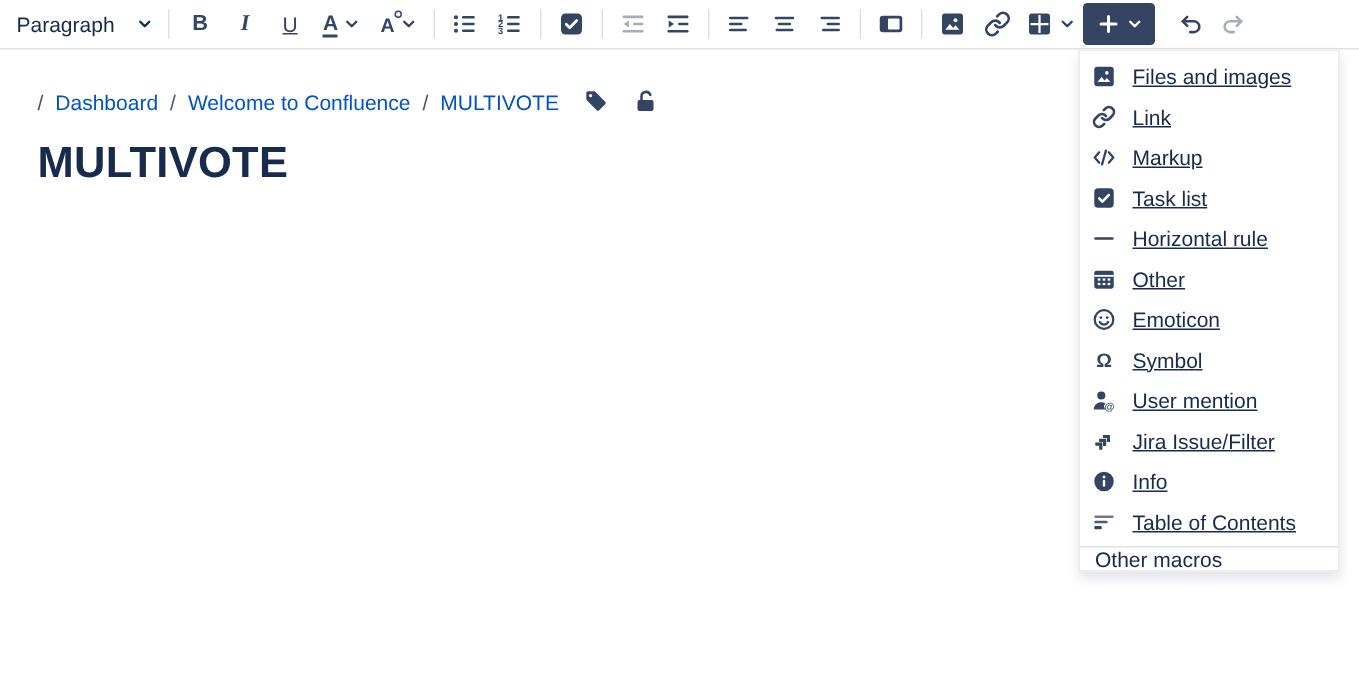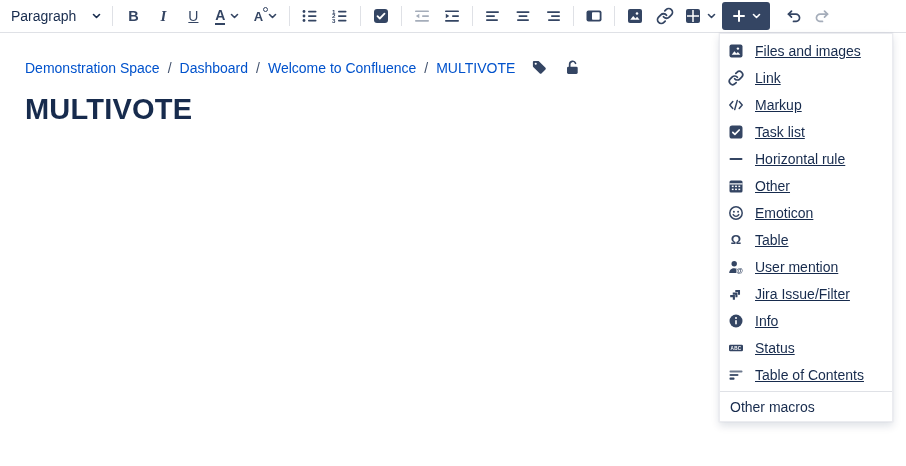--- a/index.html
+++ b/index.html
@@ -72,21 +72,21 @@
   }
   .menu-item {
     display:flex; align-items:center; height:27px;
     padding:0 8px; gap:11px; font-size:14px; color:#172B4D; cursor:pointer;text-decoration:underline;
   }
   .mi-icon {
     width:16px; height:16px; flex:none; color:#344563;
     display:flex; align-items:center; justify-content:center;
   }
   .menu-footer {
-    border-top:1px solid #DFE1E6; margin-top:3px; height:30px;
+    border-top:1px solid #DFE1E6; margin-top:3px; height:16px;
     display:flex; align-items:center; padding:0 10px;
     font-size:14px; color:#172B4D; cursor:pointer;
   }
 
   svg { display:block; }
   svg text { font-family:"Liberation Sans", sans-serif; }
 </style>
 </head>
 <body>
 
@@ -289,21 +289,20 @@
     <span>
       <svg width="18" height="18" viewBox="0 0 18 18" fill="none" stroke="currentColor" stroke-width="1.7" stroke-linecap="round" stroke-linejoin="round">
           <path d="M13.5 7.2H6.3a3.6 3.6 0 0 0-.5 7.2h2.7"></path>
           <path d="M10.5 4.2l3 3-3 3"></path>
         </svg>
     </span>
   </button>
 </div>
 
 <div class="breadcrumb">
-  <a class="bc-link">Demonstration Space</a>
   <span class="bc-sep">/</span>
   <a class="bc-link">Dashboard</a>
   <span class="bc-sep">/</span>
   <a class="bc-link">Welcome to Confluence</a>
   <span class="bc-sep">/</span>
   <a class="bc-link">MULTIVOTE</a>
 
   <button class="bc-iconbtn">
     <span>
       <svg width="17" height="17" viewBox="0 0 18 18">
@@ -407,21 +406,21 @@
     </span>
     <span>Emoticon</span>
   </div>
 
   <div class="menu-item">
     <span class="mi-icon">
       <svg width="16" height="16" viewBox="0 0 16 16">
           <text x="8" y="12.4" text-anchor="middle" font-size="13" font-weight="600" fill="currentColor">Ω</text>
         </svg>
     </span>
-    <span>Table</span>
+    <span>Symbol</span>
   </div>
 
   <div class="menu-item">
     <span class="mi-icon">
       <svg width="16" height="16" viewBox="0 0 16 16">
           <circle cx="6.2" cy="4.7" r="2.7" fill="currentColor"></circle>
           <path d="M1.2 14c0-3 2.3-4.8 5-4.8 1.9 0 3.5.8 4.4 2.2L9.5 14z" fill="currentColor"></path>
           <circle cx="11.6" cy="11.9" r="3.5" fill="#fff"></circle>
           <text x="11.6" y="14.2" text-anchor="middle" font-size="6.8" font-weight="600" fill="currentColor">@</text>
         </svg>
@@ -446,29 +445,20 @@
     <span class="mi-icon">
       <svg width="16" height="16" viewBox="0 0 16 16">
           <circle cx="8" cy="8" r="6.5" fill="currentColor"></circle>
           <circle cx="8" cy="5" r="1" fill="#fff"></circle>
           <rect x="7.2" y="6.9" width="1.6" height="4.6" rx=".8" fill="#fff"></rect>
         </svg>
     </span>
     <span>Info</span>
   </div>
 
-  <div class="menu-item">
-    <span class="mi-icon">
-      <svg width="16" height="16" viewBox="0 0 16 16">
-          <rect x="1" y="4.7" width="14" height="6.6" rx="1.4" fill="currentColor"></rect>
-          <text x="8" y="9.9" text-anchor="middle" font-size="4.6" font-weight="700" letter-spacing=".4" fill="#fff">ABC</text>
-        </svg>
-    </span>
-    <span>Status</span>
-  </div>
 
 
   <div class="menu-item">
     <span class="mi-icon">
       <svg width="16" height="16" viewBox="0 0 16 16" fill="currentColor">
           <rect x="1.5" y="3.6" width="13" height="1.8" rx=".9" opacity=".72"></rect>
           <rect x="1.5" y="7.1" width="9" height="1.8" rx=".9" opacity=".88"></rect>
           <rect x="1.5" y="10.6" width="5" height="2.2" rx=".7"></rect>
         </svg>
     </span>

